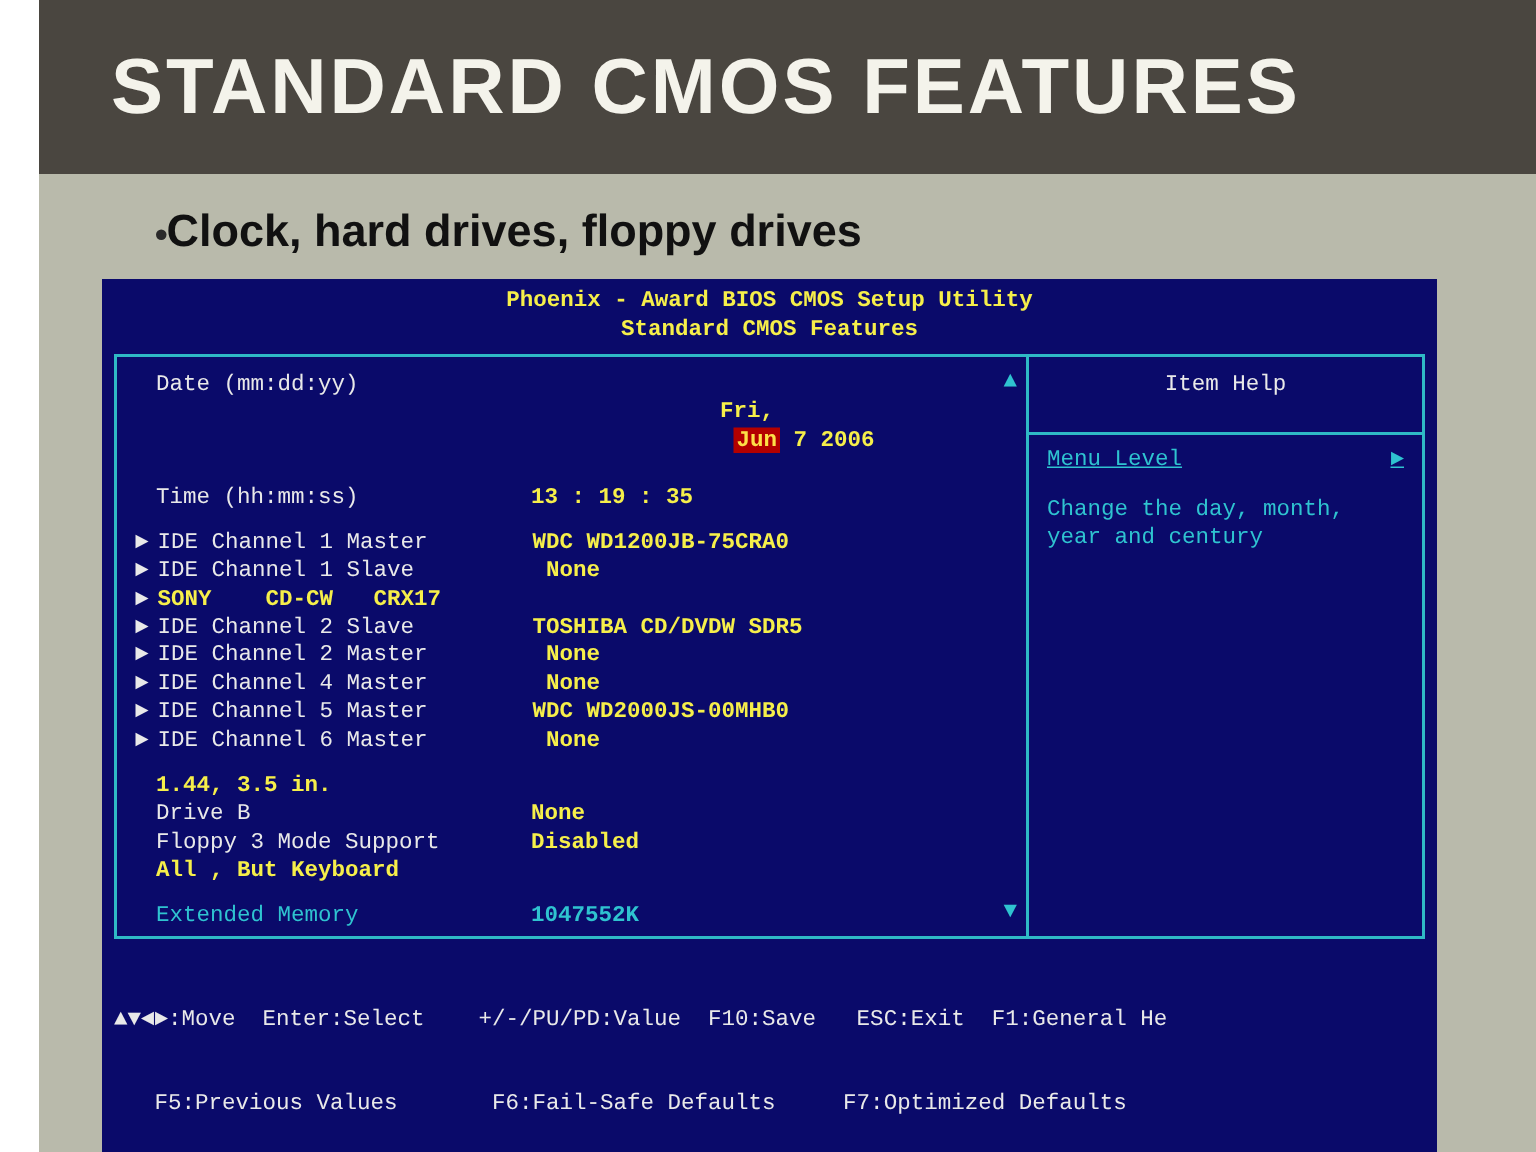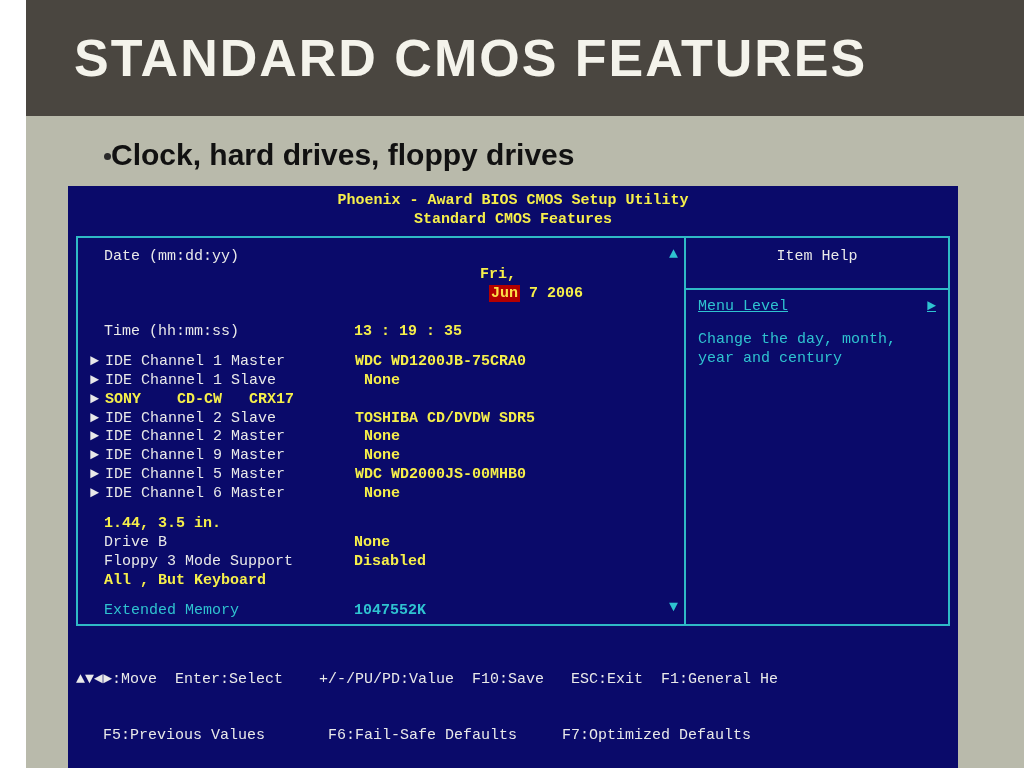--- a/index.html
+++ b/index.html
@@ -166,21 +166,21 @@
             <span class="val">13 : 19 : 35</span>
           </div>
 
           <div class="gap"></div>
 
           <div class="row"><span class="tri">►</span><span class="lbl">IDE Channel 1 Master</span><span class="val">WDC WD1200JB-75CRA0</span></div>
           <div class="row"><span class="tri">►</span><span class="lbl">IDE Channel 1 Slave</span><span class="val"> None</span></div>
           <div class="row"><span class="tri">►</span><span class="val">SONY    CD-CW   CRX17</span></div>
           <div class="row"><span class="tri">►</span><span class="lbl">IDE Channel 2 Slave</span><span class="val">TOSHIBA CD/DVDW SDR5</span></div>
           <div class="row"><span class="tri">►</span><span class="lbl">IDE Channel 2 Master</span><span class="val"> None</span></div>
-          <div class="row"><span class="tri">►</span><span class="lbl">IDE Channel 9 Master</span><span class="val"> None</span></div>
+          <div class="row"><span class="tri">►</span><span class="lbl">IDE Channel 4 Master</span><span class="val"> None</span></div>
           <div class="row"><span class="tri">►</span><span class="lbl">IDE Channel 5 Master</span><span class="val">WDC WD2000JS-00MHB0</span></div>
           <div class="row"><span class="tri">►</span><span class="lbl">IDE Channel 6 Master</span><span class="val"> None</span></div>
 
           <div class="gap"></div>
 
           <div class="row"><span class="noTri"></span><span class="val">1.44, 3.5 in.</span></div>
           <div class="row"><span class="noTri"></span><span class="lbl">Drive B</span><span class="val">None</span></div>
           <div class="row"><span class="noTri"></span><span class="lbl">Floppy 3 Mode Support</span><span class="val">Disabled</span></div>
           <div class="row"><span class="noTri"></span><span class="val">All , But Keyboard</span></div>
 

